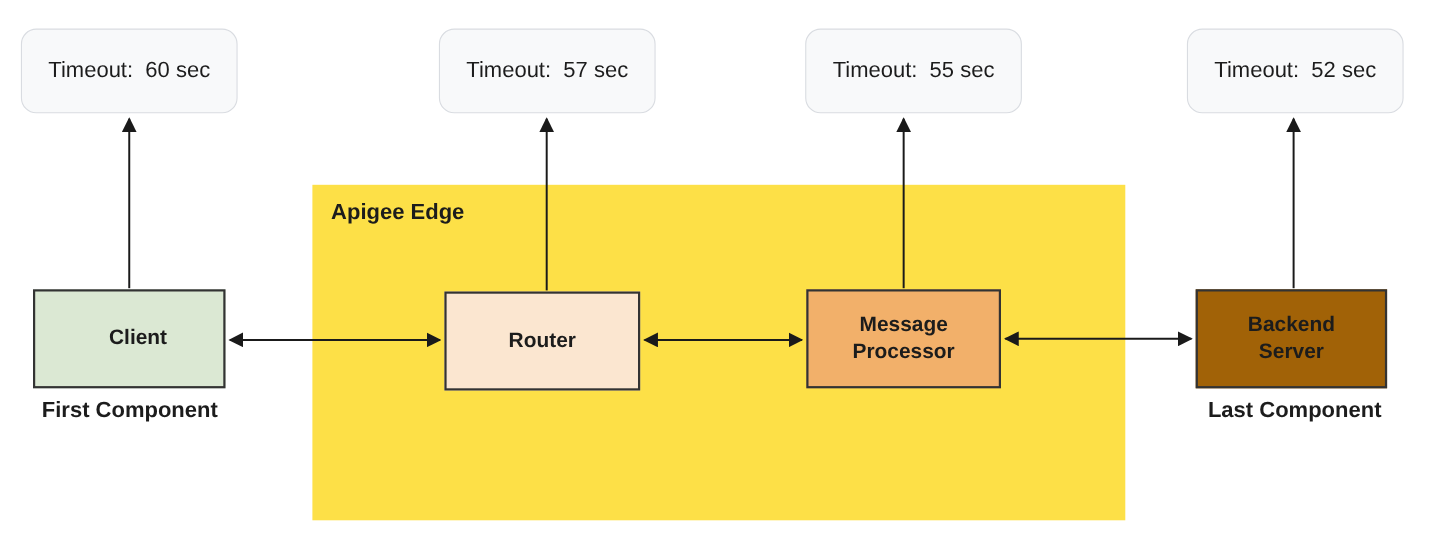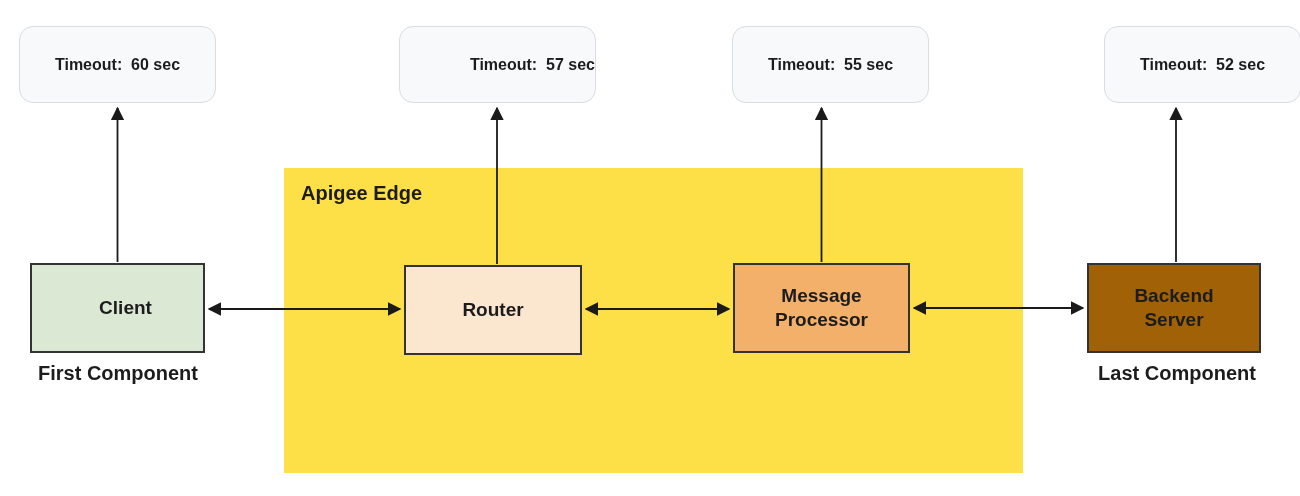--- a/index.html
+++ b/index.html
@@ -36,28 +36,28 @@
     width: 197px; height: 77px;
     background: #f8f9fa;
     border: 1.5px solid #d9dce1;
     border-radius: 14px;
     box-sizing: border-box;
     display: flex;
     align-items: center;
     justify-content: center;
   }
   .timeout span {
-    font-size: 16px;
-    font-weight: bold;
+    font-size: 20px;
+    font-weight: normal;
     white-space: pre;
   }
   .timeout.t1 { left: 19px; }
-  .timeout.t2 { left: 399px; justify-content: flex-end; }
+  .timeout.t2 { left: 399px; }
   .timeout.t3 { left: 732px; align-items: center; }
-  .timeout.t4 { left: 1104px; }
+  .timeout.t4 { left: 1079px; }
 
   
   .node {
     position: absolute;
     top: 263px;
     width: 177px; height: 90px;
     border: 2px solid #333333;
     box-sizing: border-box;
     display: flex;
     align-items: center;

